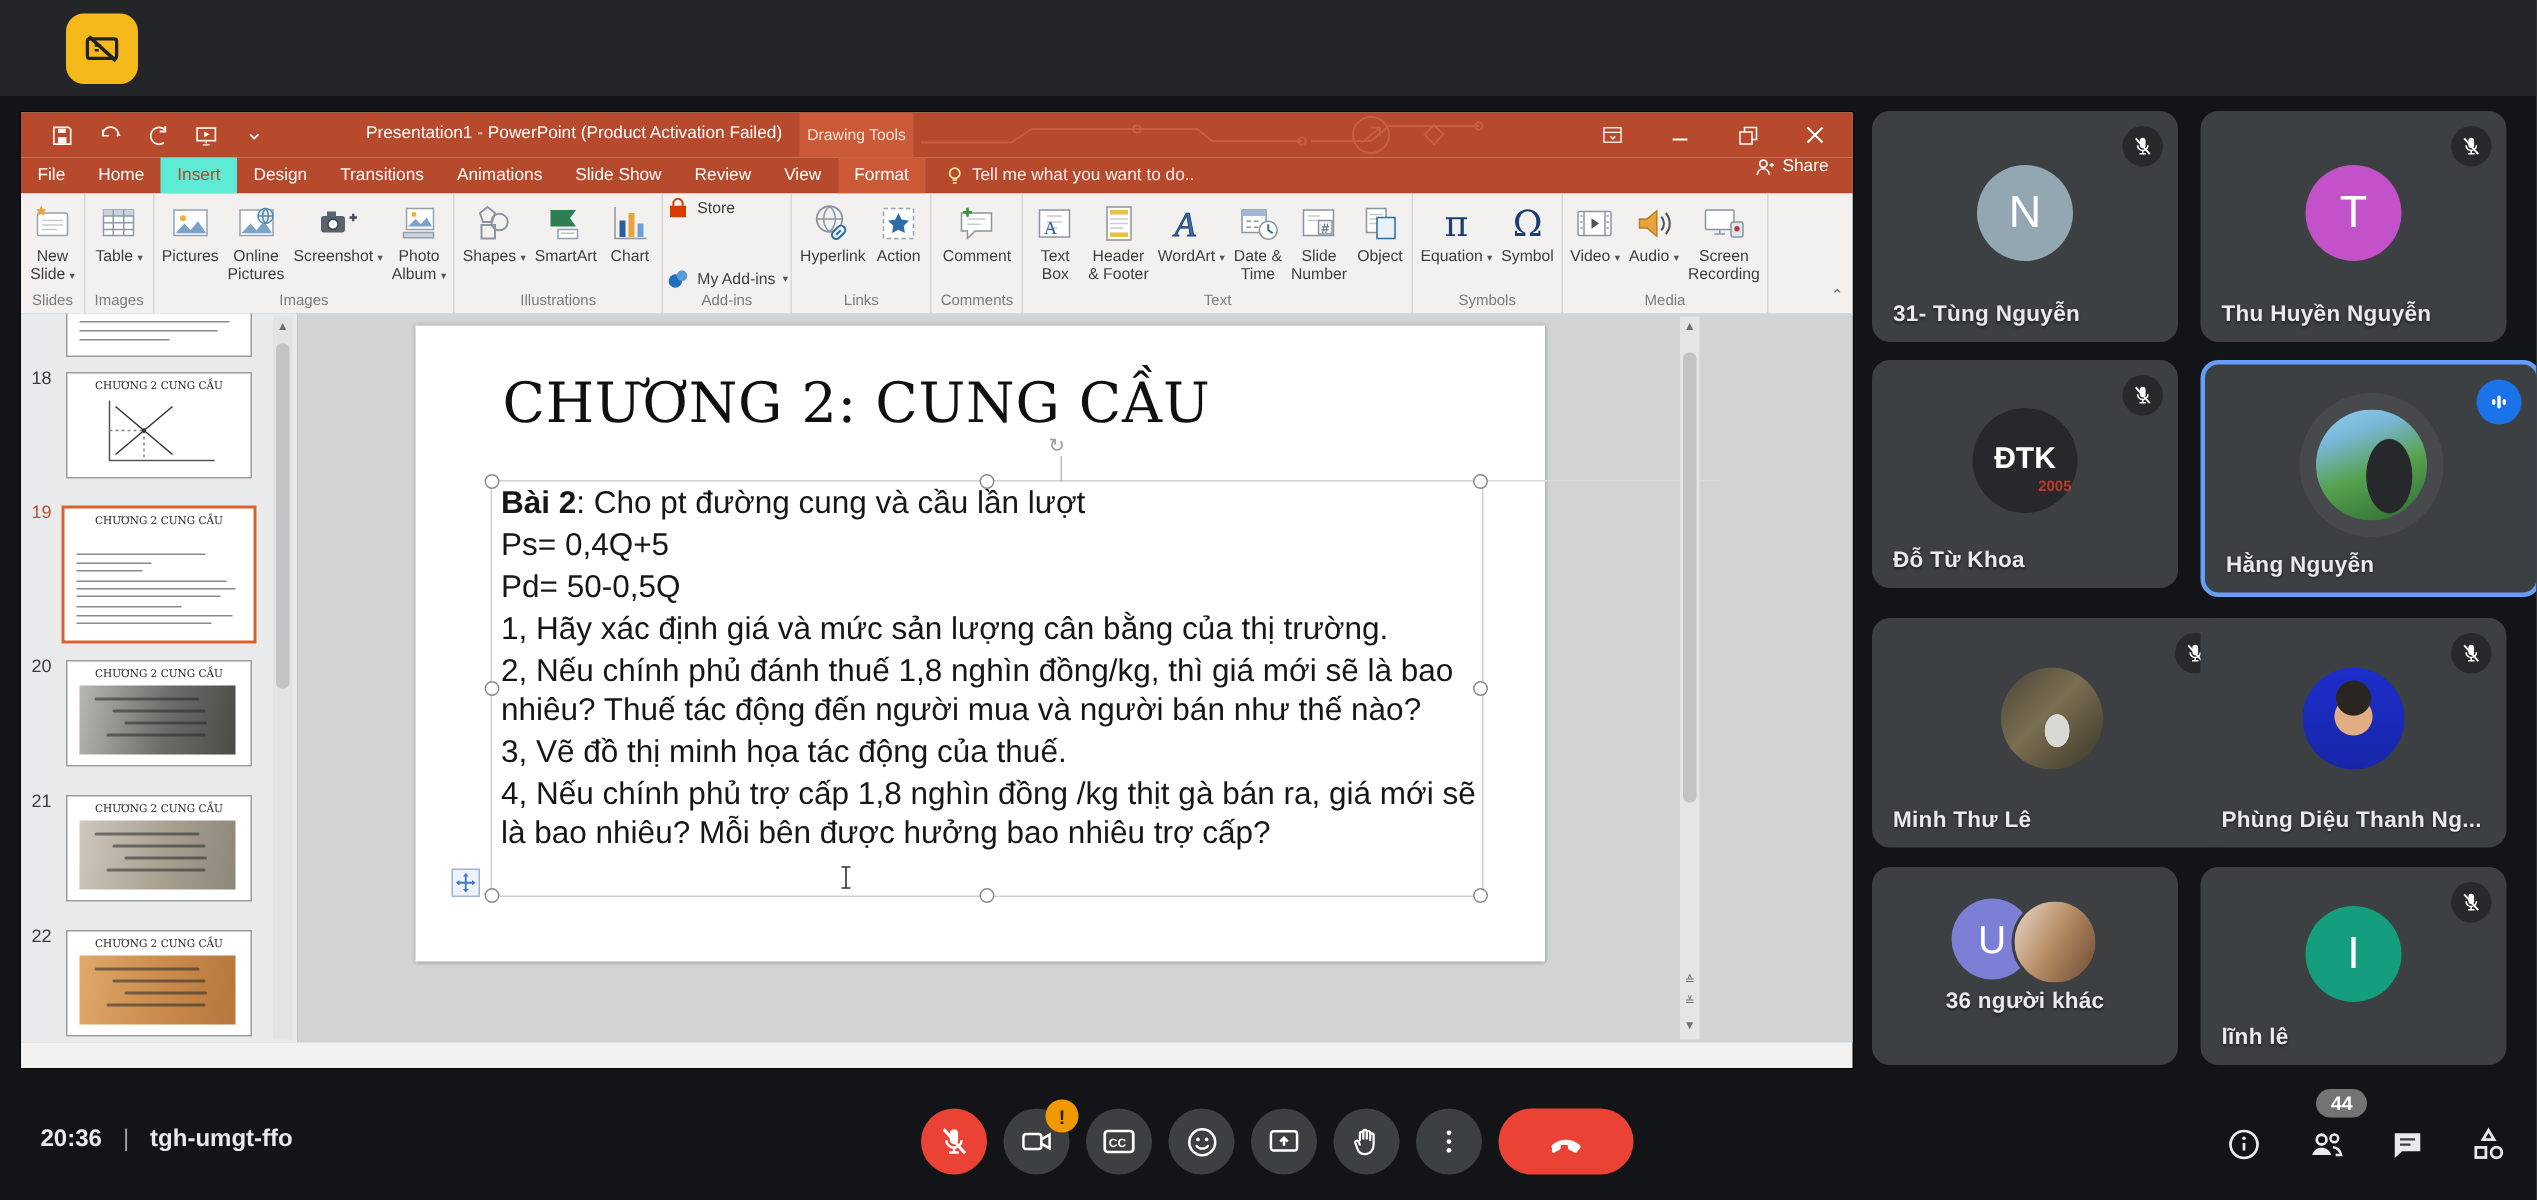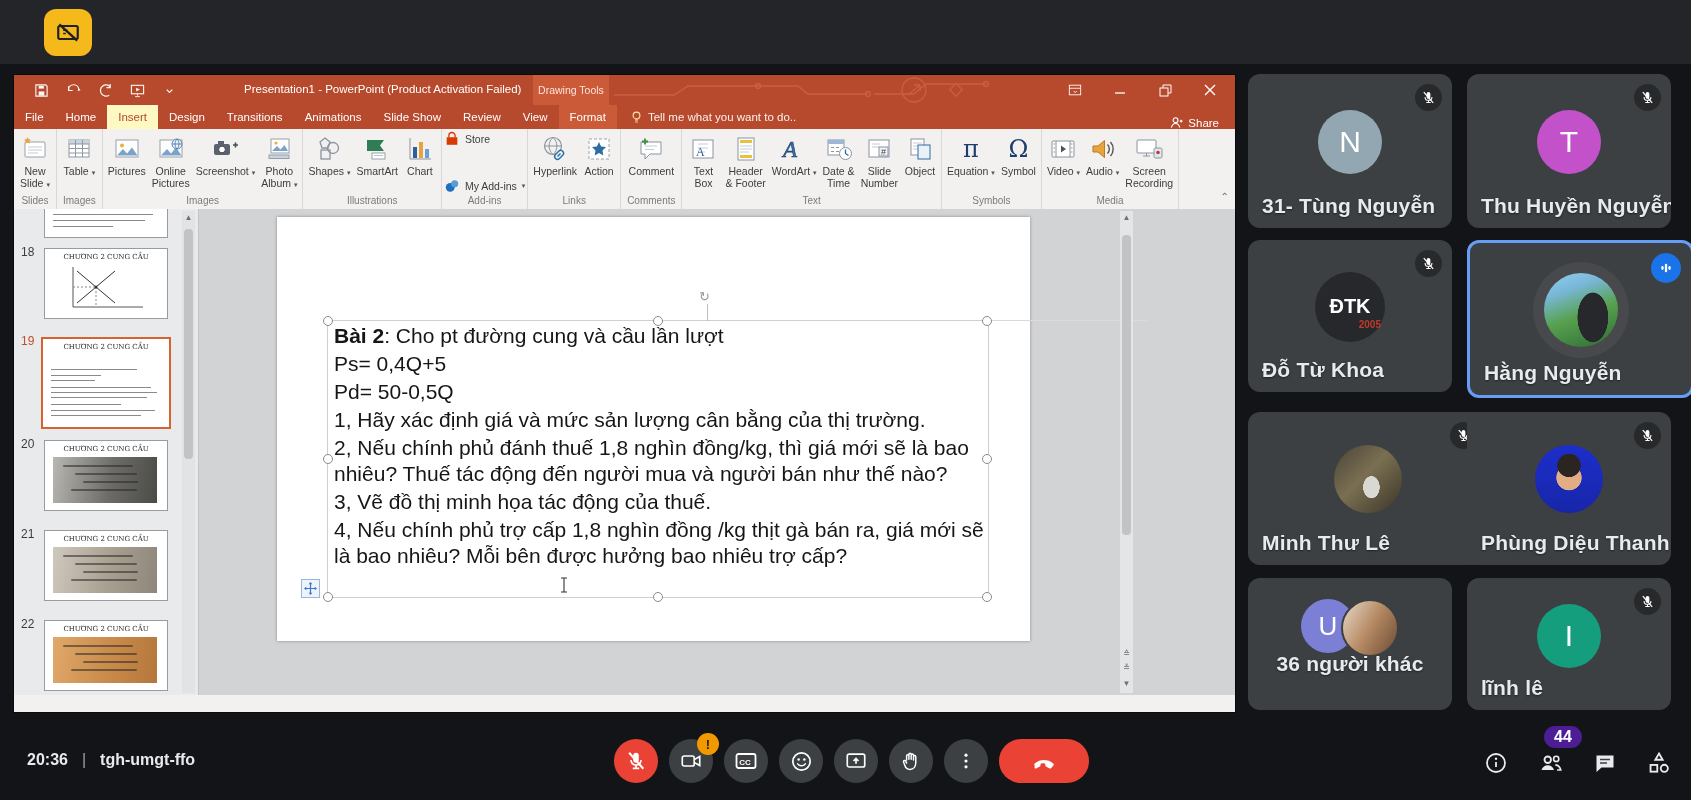--- a/index.html
+++ b/index.html
@@ -23,24 +23,24 @@
   #ppt-titlebar{left:0;top:0;width:1221px;height:30px;background:#b7492c;overflow:hidden;}
   #qat{position:absolute;left:20px;top:0;height:30px;display:flex;align-items:center;gap:17px;}
   .qat-ic{width:15px;height:15px;opacity:.95;}
   #ppt-title{position:absolute;left:230px;top:8px;font-size:11.5px;color:#fff;white-space:nowrap;}
   #ctx-header{position:absolute;left:519px;top:0;width:76px;height:30px;background:#ca5a38;color:#ffe3d8;
       font-size:10.5px;display:flex;align-items:center;justify-content:center;text-align:right;}
   #ttl-deco{position:absolute;left:600px;top:0;opacity:.45;}
   .winctl{position:absolute;top:0;height:30px;width:40px;display:flex;align-items:center;justify-content:center;cursor:pointer;}
   #ppt-tabrow{left:0;top:30px;width:1221px;height:24px;background:#b7492c;display:flex;align-items:stretch;}
   .tab{padding:0 11px;display:flex;align-items:center;font-size:11.5px;color:#fff;white-space:nowrap;cursor:pointer;}
-  .tab.active{background:#fef9c3;color:#b5472a;}
+  .tab.active{background:#5eead4;color:#b5472a;}
   .tab.ctx{background:#ca5a38;}
   #tellme{display:flex;align-items:center;gap:6px;color:rgba(255,255,255,.92);font-size:11.5px;padding-left:14px;}
-  #share-btn{margin-left:auto;display:flex;align-items:flex-end;gap:5px;color:#fff;font-size:11.5px;padding:0 16px;cursor:pointer;}
+  #share-btn{margin-left:auto;display:flex;align-items:flex-start;gap:5px;color:#fff;font-size:11.5px;padding:0 16px;cursor:pointer;}
 
   #ribbon{left:0;top:54px;width:1221px;height:80px;background:#f2f1f0;border-bottom:1px solid #c9c9c9;
       display:flex;overflow:hidden;}
   .rgroup{display:flex;flex-direction:column;border-right:1px solid #d8d8d8;padding:2px 2px 0;}
   .rbtns{display:flex;flex:1;align-items:stretch;justify-content:center;}
   .rbtn{display:flex;flex-direction:column;align-items:center;padding:2px 3px 0;min-width:32px;cursor:pointer;}
   .ric{height:32px;display:flex;align-items:center;justify-content:center;}
   .rlb{font-size:10.5px;color:#3d3d3d;text-align:center;line-height:1.18;white-space:nowrap;}
   .caret{font-size:7px;color:#555;}
   .rstack{display:flex;flex-direction:column;justify-content:space-between;gap:4px;flex:1;}
@@ -73,21 +73,21 @@
   #rot-stem{position:absolute;left:379px;top:-17px;width:1px;height:17px;background:#bdbdbd;}
   #move-widget{position:absolute;left:-27px;top:258px;width:17px;height:17px;background:#eef3fb;border:1px solid #9db6d8;
       display:flex;align-items:center;justify-content:center;cursor:move;}
   #ibeam{position:absolute;left:232px;top:256px;width:8px;height:16px;}
   #slide-scroll{left:1106px;top:2px;width:13px;height:482px;background:#e4e5e6;}
   #slide-scroll .sthumb{position:absolute;left:2px;top:24px;width:9px;height:300px;background:#c2c3c5;border-radius:4px;}
 
   
   .tile{position:absolute;background:#3c4043;border-radius:12px;overflow:hidden;cursor:pointer;}
   .tile.speaking{border:3px solid #669df6;}
-  .pname{position:absolute;left:14px;bottom:10px;color:#e8eaed;font-size:21px;font-weight:bold;letter-spacing:.2px;
+  .pname{position:absolute;left:14px;bottom:10px;color:#e8eaed;font-size:15px;font-weight:bold;letter-spacing:.2px;
       text-shadow:0 1px 2px rgba(0,0,0,.5);white-space:nowrap;}
   .pname.center{left:50%;transform:translateX(-50%);bottom:34px;}
   .mutebub{position:absolute;top:10px;right:10px;width:27px;height:27px;border-radius:50%;background:rgba(25,26,29,.6);
       display:flex;align-items:center;justify-content:center;}
   .soundbub{position:absolute;top:10px;right:10px;width:30px;height:30px;border-radius:50%;background:#1a73e8;
       display:flex;align-items:center;justify-content:center;}
   .avletter{position:absolute;left:50%;top:44%;transform:translate(-50%,-50%);border-radius:50%;
       display:flex;align-items:center;justify-content:center;color:#fff;}
   .avring{position:absolute;left:50%;top:44%;transform:translate(-50%,-50%);width:96px;height:96px;border-radius:50%;background:#48494d;}
   .avphoto{position:absolute;left:50%;top:44%;transform:translate(-50%,-50%);border-radius:50%;}
@@ -95,21 +95,21 @@
   
   #bb-left{left:27px;top:751px;display:flex;align-items:center;color:#e8eaed;font-size:16px;font-weight:bold;}
   #bb-left .sep{color:#9aa0a6;margin:0 14px;font-weight:normal;}
   #controls{left:614px;top:739px;display:flex;align-items:center;gap:11px;}
   .cbtn{width:44px;height:44px;border-radius:50%;background:#3c4043;display:flex;align-items:center;justify-content:center;
       cursor:pointer;position:relative;}
   .cbtn.danger{background:#ea4335;}
   .cbtn.endcall{width:90px;border-radius:22px;background:#ea4335;}
   .cbadge{position:absolute;top:-6px;right:-6px;width:22px;height:22px;border-radius:50%;background:#f29900;
       color:#202124;font-size:13px;font-weight:bold;display:flex;align-items:center;justify-content:center;}
-  #count-badge{left:1544px;top:726px;background:#4c1d95;color:#fff;font-size:16px;font-weight:bold;
+  #count-badge{left:1544px;top:726px;background:#737373;color:#fff;font-size:13px;font-weight:bold;
       border-radius:11px;padding:2px 10px;}
   .ricon{position:absolute;top:749px;width:28px;height:28px;display:flex;align-items:center;justify-content:center;cursor:pointer;}
 </style>
 </head>
 <body>
 
 <div id="stage">
 
   <div id="topbar" class="abs">
     <div id="stop-present-btn" class="abs">
@@ -637,20 +637,21 @@
               <div class="scribble" style="left: 18px; top: 32px; width: 66px;"></div>
             </div>
           </div>
         </div>
       <div id="thumb-scroll" class="abs">
         <div class="sarrow" style="top:2px">▲</div>
         <div class="sthumb"></div>
       </div>
 
       <div id="slide" class="abs">
+        <div id="slide-title">CHƯƠNG 2: CUNG CẦU</div>
         <div id="guide-line"></div>
         <div id="textbox">
           <div id="rot-stem"></div>
           <div id="rot-handle">↻</div>
           <div id="slide-lines">
               <p class="sl-line"><b>Bài 2</b>: Cho pt đường cung và cầu lần lượt</p>
               <p class="sl-line">Ps= 0,4Q+5</p>
               <p class="sl-line">Pd= 50-0,5Q</p>
               <p class="sl-line">1, Hãy xác định giá và mức sản lượng cân bằng của thị trường.</p>
               <p class="sl-line">2, Nếu chính phủ đánh thuế 1,8 nghìn đồng/kg, thì giá mới sẽ là bao nhiêu? Thuế tác động đến người mua và người bán như thế nào?</p>

